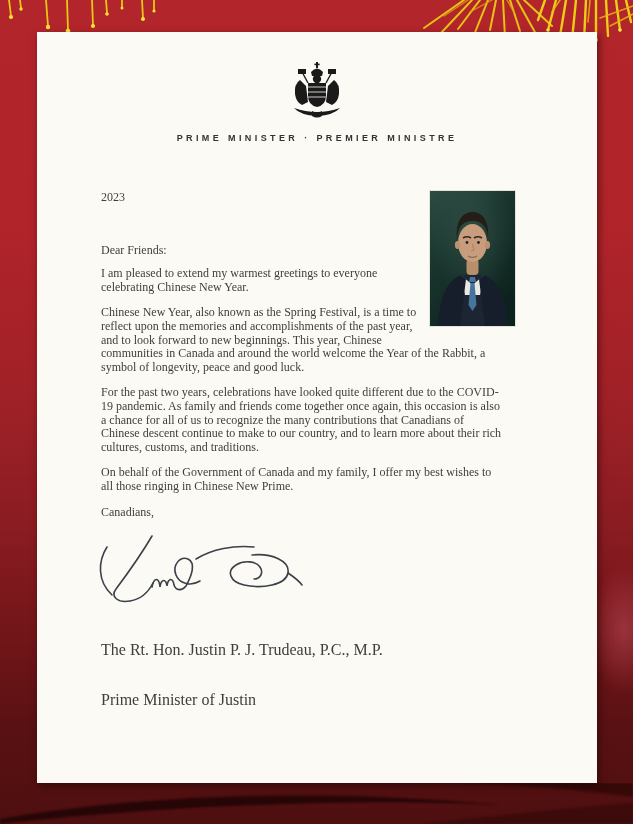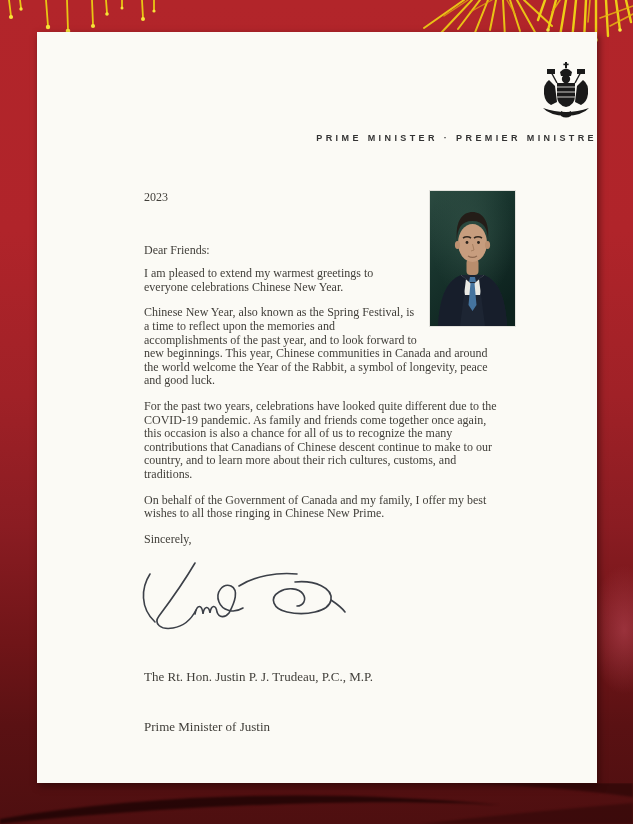--- a/index.html
+++ b/index.html
@@ -8,32 +8,32 @@
     background:linear-gradient(180deg,#b construction 0%);
     background:linear-gradient(180deg,#b2252a 0%,#b0242a 28%,#a02127 48%,#8a1c22 64%,#701518 78%,#5a1113 88%,#4e0f10 100%);
   }
   .fireworks{position:absolute;top:0;left:0;pointer-events:none;}
   .bottom-decor{position:absolute;bottom:0;left:0;pointer-events:none;}
   .bottom-decor path{filter:blur(1.2px);}
   .right-glow{position:absolute;right:0;top:565px;width:44px;height:130px;
     background:radial-gradient(ellipse at 80% 50%,rgba(219,96,116,.38),rgba(219,96,116,0) 70%);}
   .paper{position:absolute;left:37px;top:32px;width:560px;height:751px;
     background:#fbfaf5;box-shadow:2px 3px 7px rgba(30,4,4,.55);}
-  .letterhead{text-align:right;padding-top:30px;}
+  .letterhead{text-align:center;padding-top:30px;}
   .coat{display:inline-block;}
   .letterhead-title{margin-top:9px;font-family:"Liberation Sans",sans-serif;
     font-size:9px;font-weight:700;letter-spacing:3.4px;color:#333;white-space:nowrap;}
-  .content{padding:48px 82px 0 107px;font-size:12px;line-height:13.6px;color:#403e39;}
+  .content{padding:48px 82px 0 64px;font-size:12px;line-height:13.6px;color:#403e39;}
   .photo{float:right;width:85px;height:135px;margin:0 0 10px 12px;
     box-shadow:0 0 0 1px rgba(60,60,50,.12);}
   .date{margin:0 0 39px 0;}
   .content p{margin:0 12px 12px 0;font-family:Liberation Serif, serif;}
   .salutation{margin-bottom:10px !important;}
   .signature{display:block;margin:4px 0 4px -7px;}
-  .sig-name,.sig-title{font-size:13px;line-height:13.5px;margin-top:36px;}
+  .sig-name,.sig-title{font-size:16px;line-height:13.5px;margin-top:36px;}
   .sig-block{margin-top:2px;}
 </style>
 </head>
 <body>
 
 <div class="stage">
 
   <svg class="fireworks" width="633" height="46" viewBox="0 0 633 46">
     <g stroke="#eccf12" stroke-width="1.8" stroke-linecap="round" opacity="0.95">
       <line x1="9" y1="0" x2="11" y2="16"></line>
@@ -161,26 +161,26 @@
           <circle cx="48.5" cy="51.5" r="1.4" fill="#2b241e"></circle>
           <path d="M42.5,53 l1.5,6 l-3,1" stroke="#a77f60" stroke-width="1" fill="none"></path>
           <path d="M38,65 q4.5,2.8 9,0" stroke="#8f6a50" stroke-width="1.3" fill="none"></path>
         </svg>
       </div>
 
       <div class="date">2023</div>
 
       <p class="salutation">Dear Friends:</p>
 
-      <p>I am pleased to extend my warmest greetings to everyone celebrations Chinese New Year.</p>
+      <p>I am pleased to extend my warmest greetings to everyone celebrating Chinese New Year.</p>
       <p>Chinese New Year, also known as the Spring Festival, is a time to reflect upon the memories and accomplishments of the past year, and to look forward to new beginnings. This year, Chinese communities in Canada and around the world welcome the Year of the Rabbit, a symbol of longevity, peace and good luck.</p>
       <p>For the past two years, celebrations have looked quite different due to the COVID-19 pandemic. As family and friends come together once again, this occasion is also a chance for all of us to recognize the many contributions that Canadians of Chinese descent continue to make to our country, and to learn more about their rich cultures, customs, and traditions.</p>
       <p>On behalf of the Government of Canada and my family, I offer my best wishes to all those ringing in Chinese New Prime.</p>
 
-      <p>Sincerely,</p>
+      <p>Canadians,</p>
 
       <svg class="signature" width="210" height="76" viewBox="0 0 210 76" fill="none" stroke="#3c4048" stroke-width="1.6" stroke-linecap="round">
         <path d="M13,16 C4,30 3,50 18,64"></path>
         <path d="M58,5 C48,22 34,42 22,58 C16,66 24,72 36,70 C48,68 55,60 59,52"></path>
         <path d="M58,56 c2,-10 7,-10 8,0 c1,-8 6,-9 7,-1 c1,-8 6,-9 7,-1 c2,6 8,6 12,1 C98,44 102,32 94,28 C86,25 78,34 82,44 C85,52 96,56 106,50"></path>
         <path d="M102,28 C118,18 140,14 160,16"></path>
         <path d="M158,24 C178,22 196,30 194,42 C192,54 168,58 150,54 C136,51 132,40 142,34 C150,29 162,30 166,36 C170,42 166,48 160,48"></path>
         <path d="M194,42 C200,46 205,50 208,54"></path>
       </svg>
 

